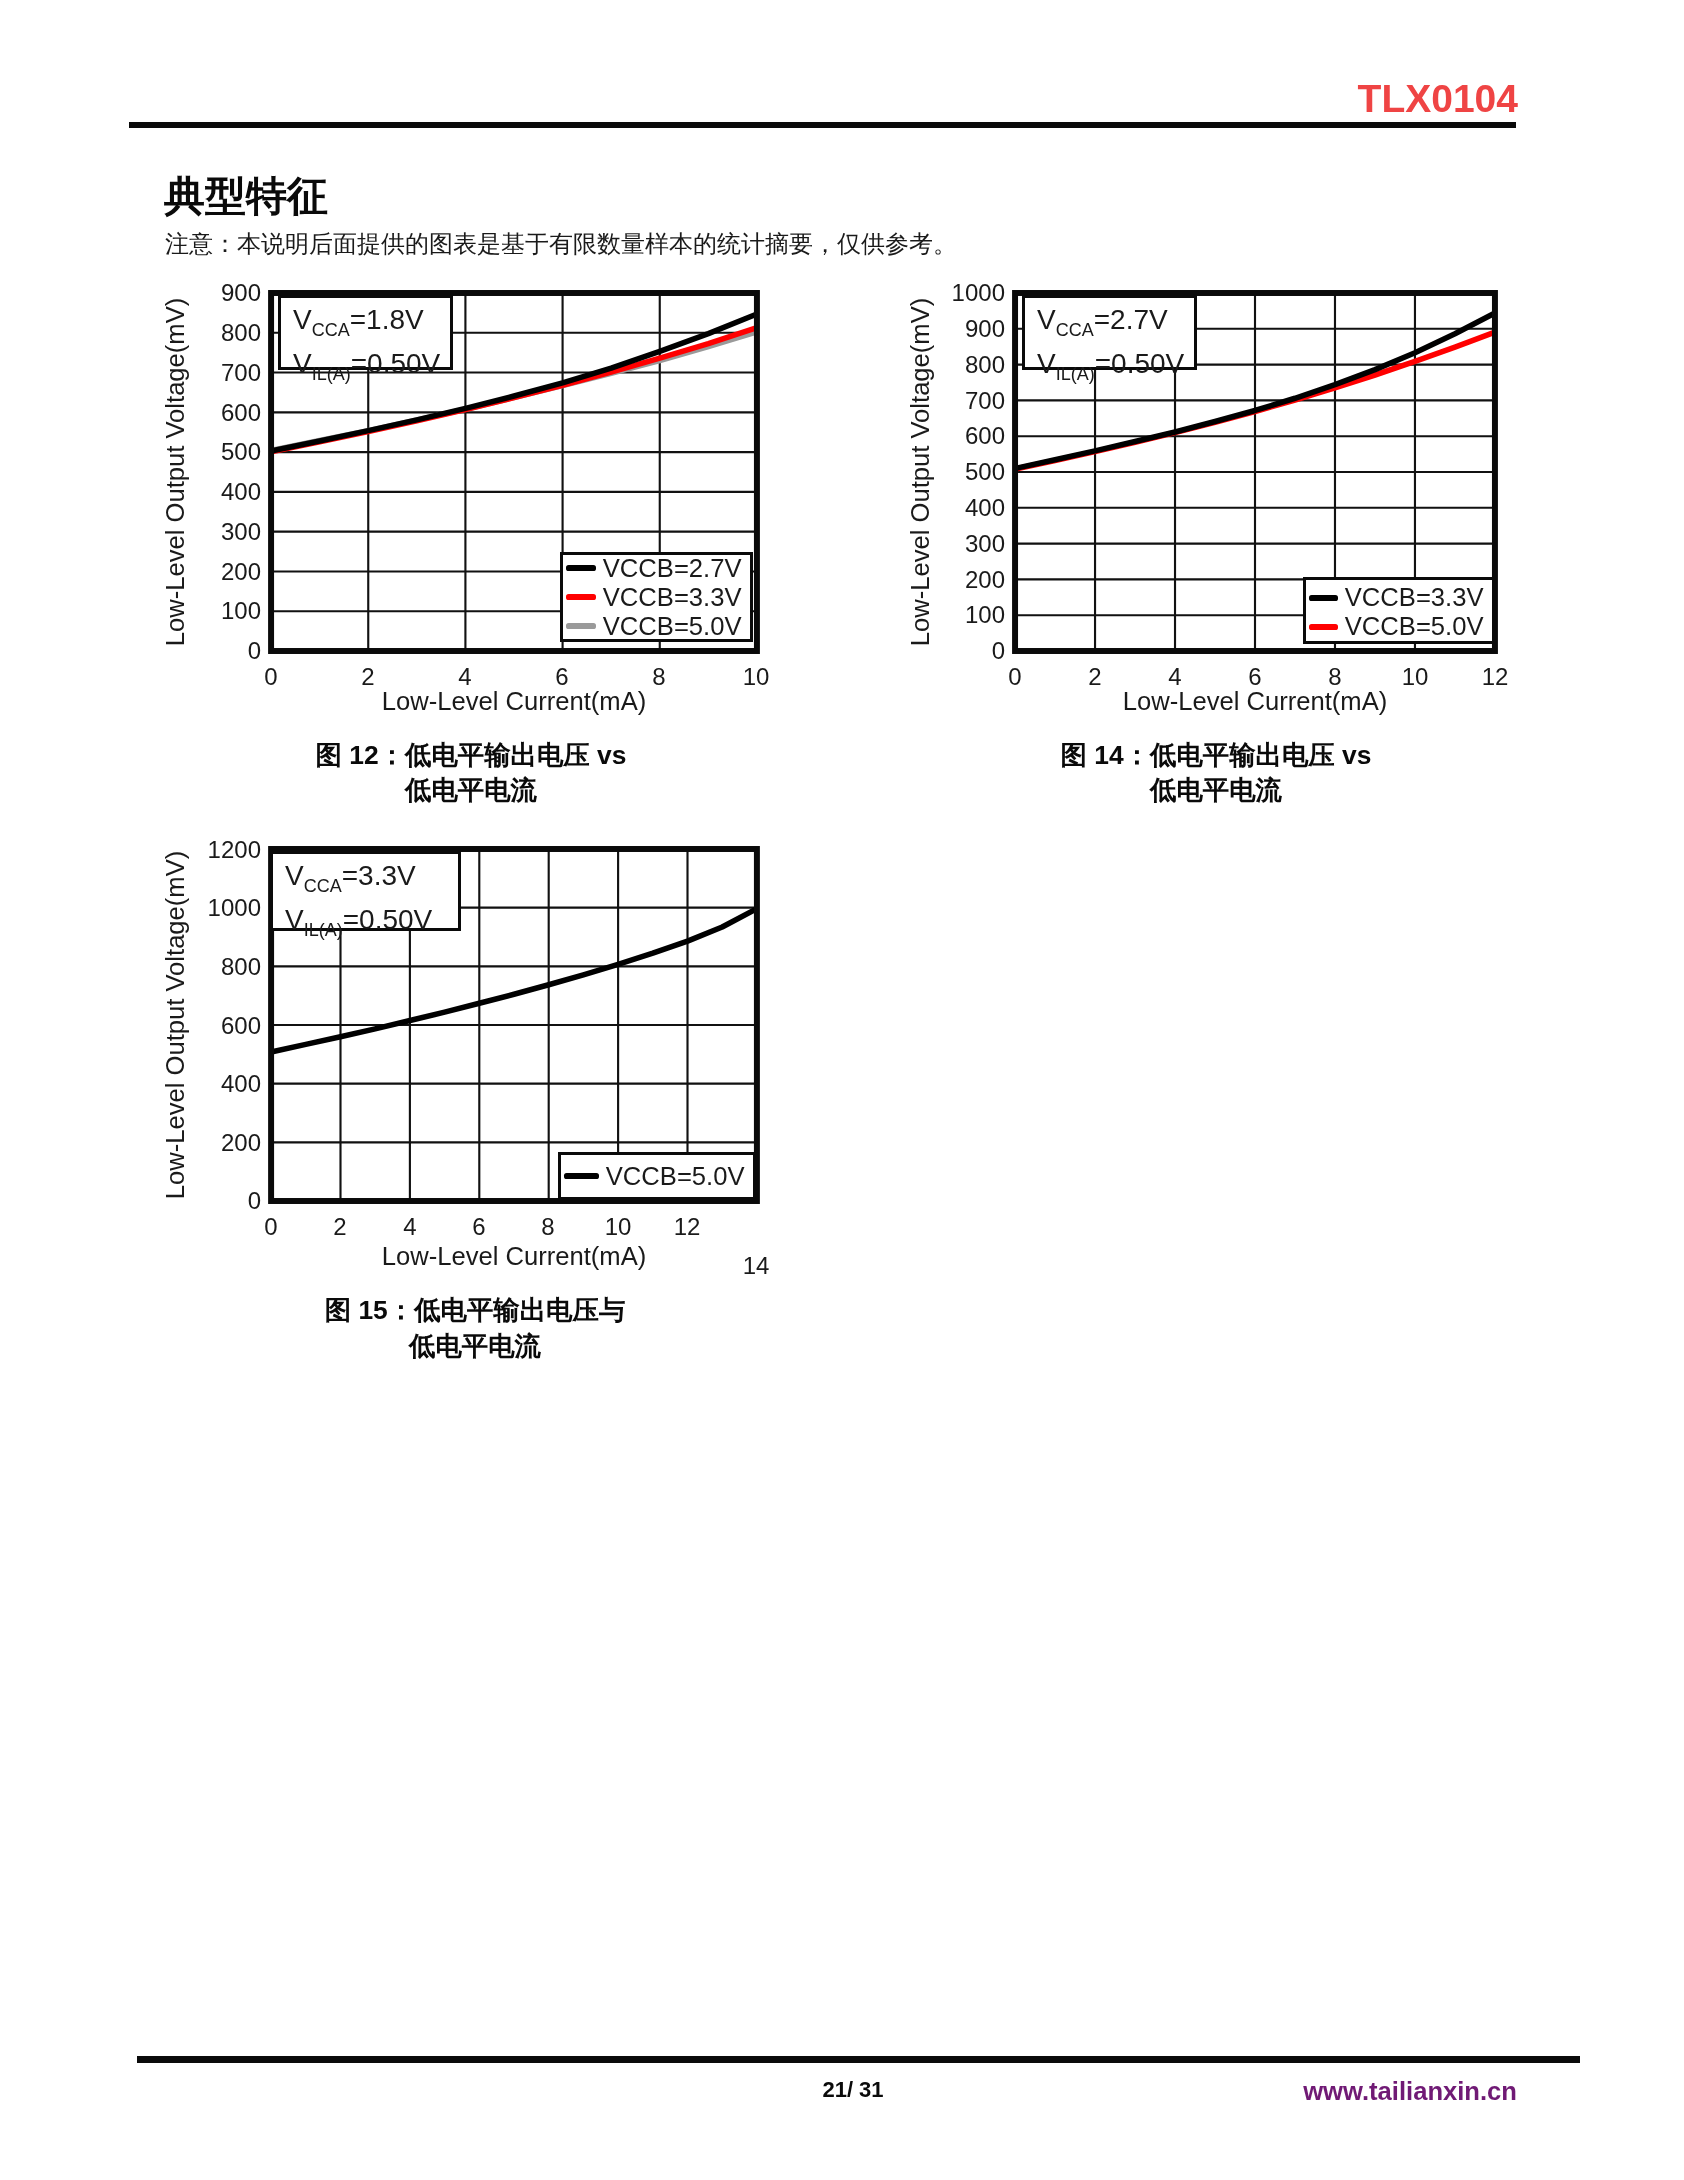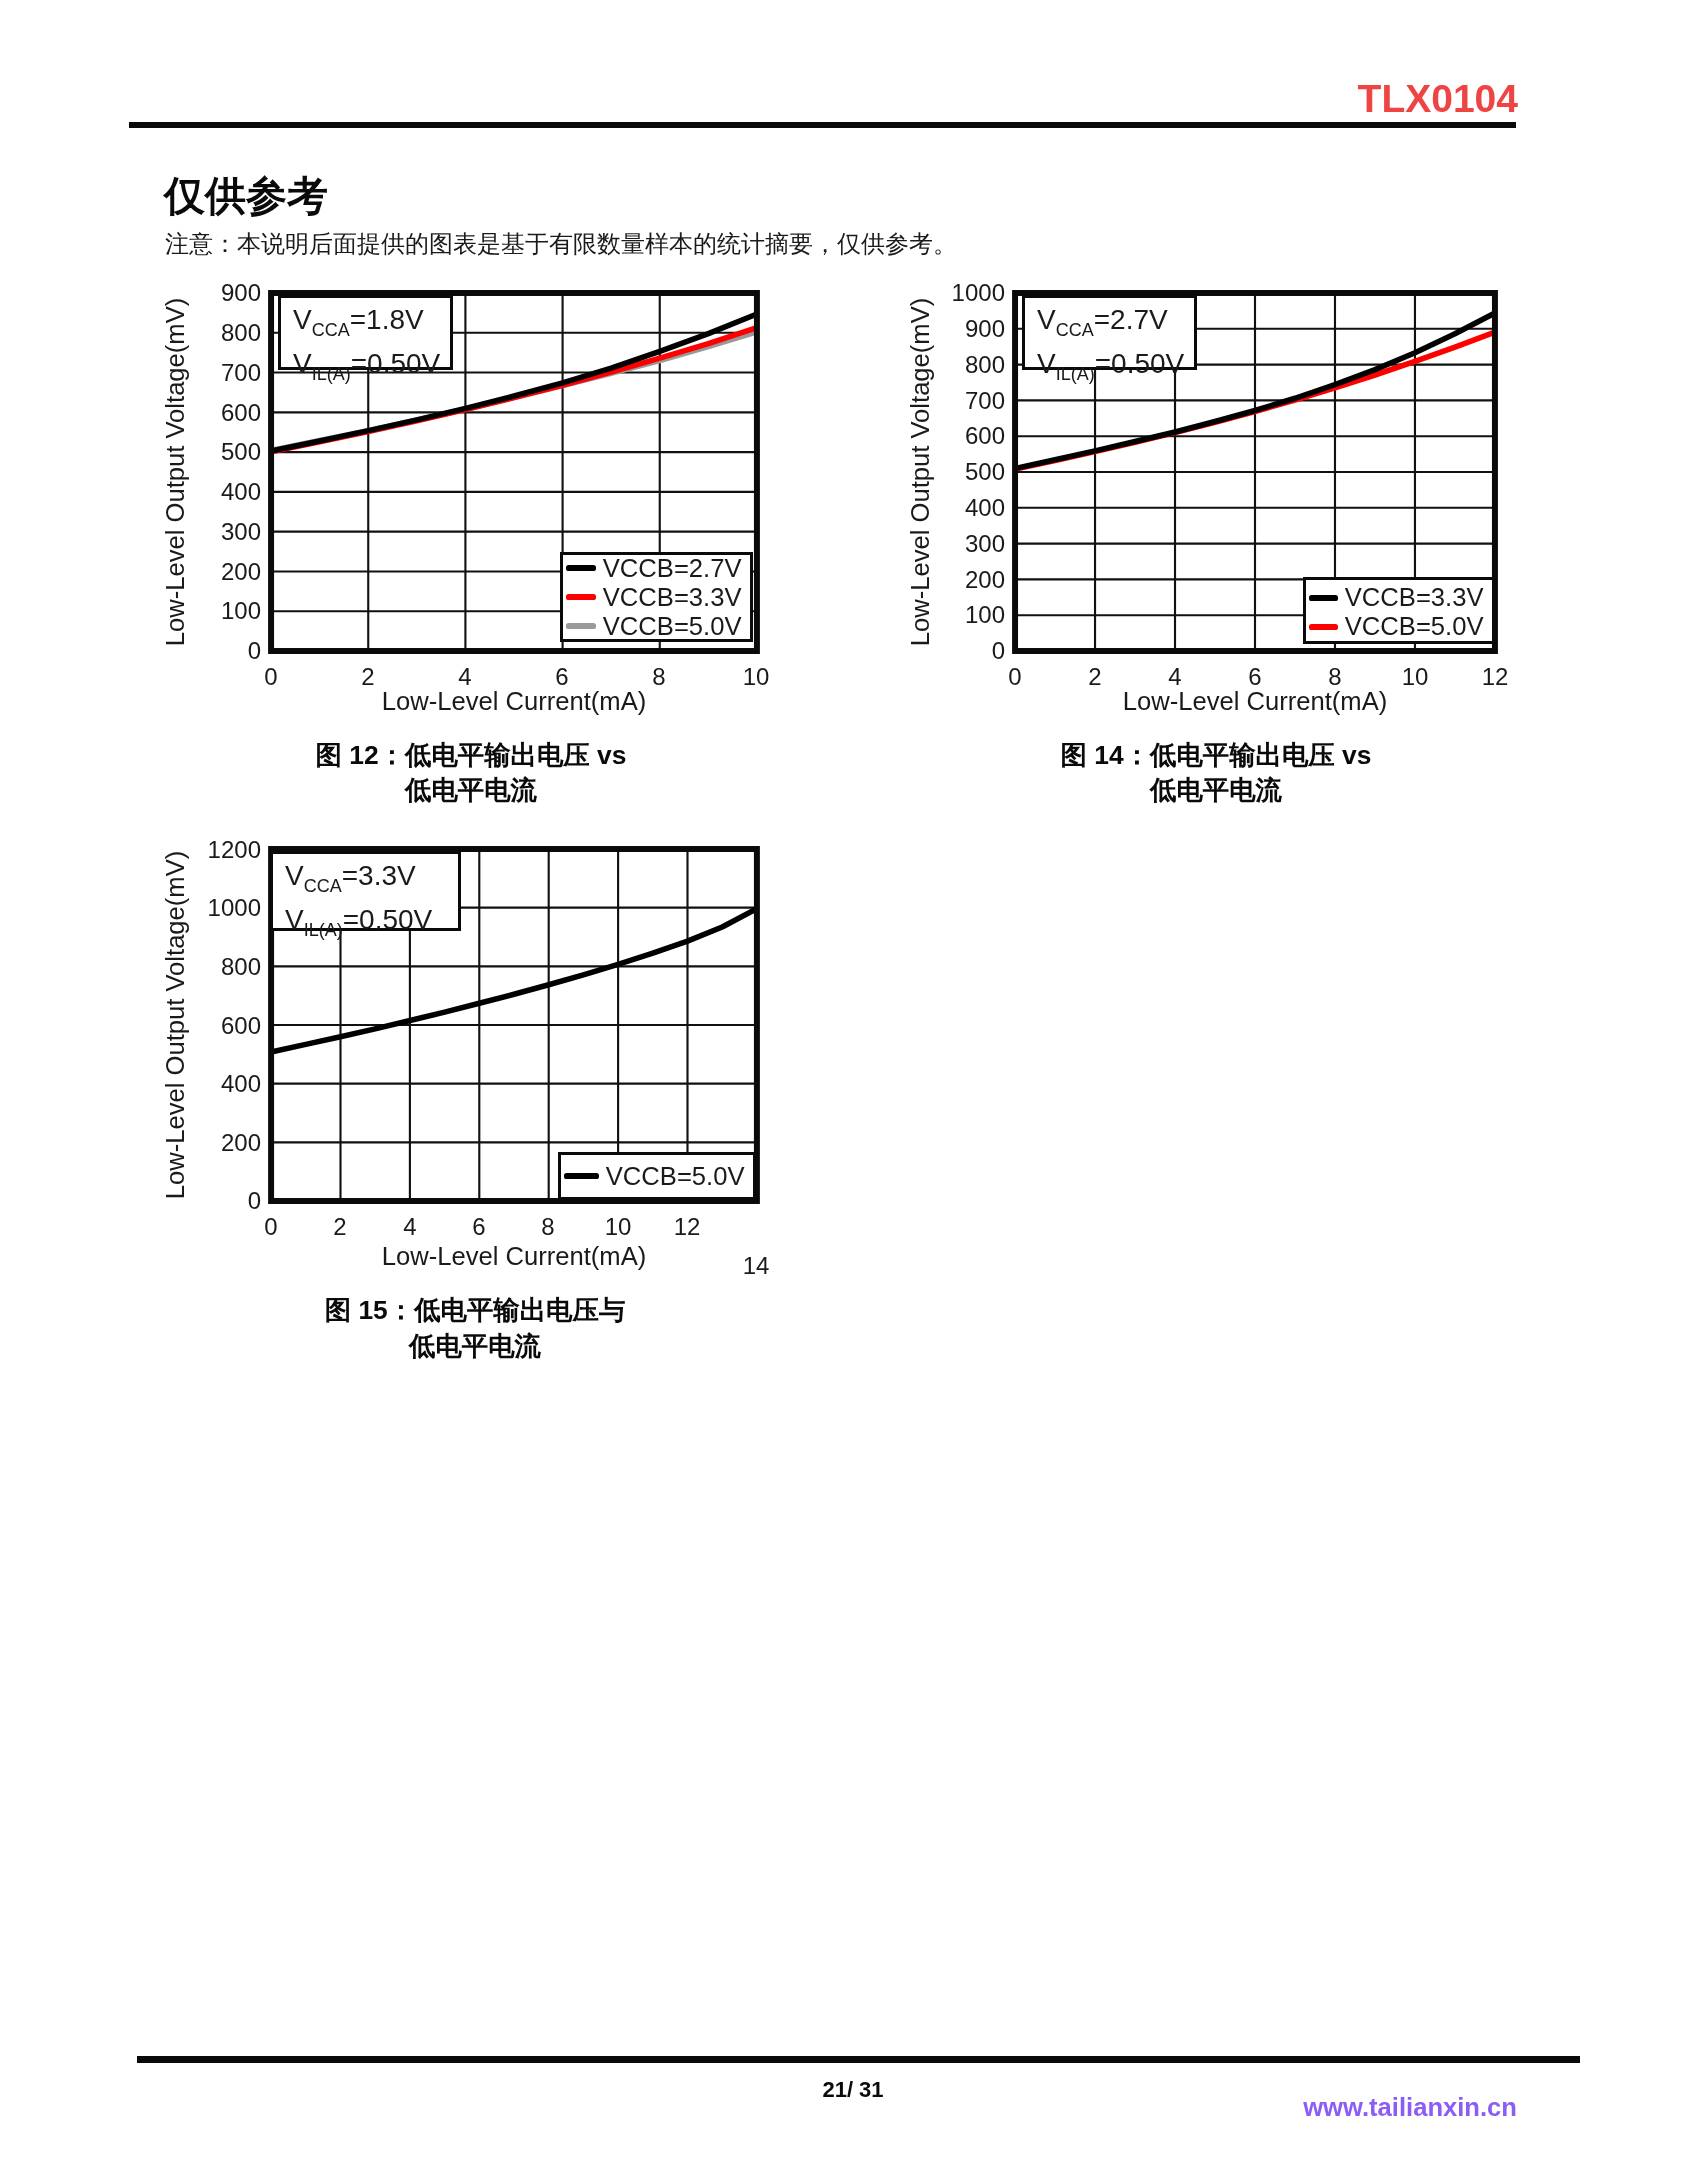--- a/index.html
+++ b/index.html
@@ -38,29 +38,29 @@
            padding:5.1px 0 0 12px;font-size:28px;line-height:34px;color:#1a1a1a;white-space:nowrap;}
   .ann-box sub{font-size:18px;}
   .legend-box{position:absolute;background:#ffffff;border:3.4px solid #0a0a0a;box-sizing:border-box;
               display:flex;flex-direction:column;justify-content:space-around;padding:3.4px 8.5px 3.4px 3.4px;}
   .legend-row{display:flex;align-items:center;justify-content:flex-end;gap:6.8px;}
   .legend-line{display:inline-block;width:55px;height:6px;border-radius:2.6px;}
   .legend-label{font-size:25.6px;color:#1a1a1a;white-space:nowrap;}
   
   #footer-rule{position:absolute;left:137px;top:2056px;width:1443px;height:6.8px;background:#0a0a0a;}
   #footer-page{position:absolute;left:819px;top:2077px;width:68px;text-align:center;font-size:22px;font-weight:bold;color:#0a0a0a;}
-  #footer-site{position:absolute;top:2077px;right:168px;font-size:25.6px;font-weight:bold;color:#8b5cf6;margin-top:16px;}
+  #footer-site{position:absolute;top:2077px;right:168px;font-size:25.6px;font-weight:bold;color:#701a75;}
 </style>
 </head>
 <body>
 
 <div id="doc-id">TLX0104</div>
 <div id="header-rule"></div>
 
-<h1 id="section-title" style="margin:0;">仅供参考</h1>
+<h1 id="section-title" style="margin:0;">典型特征</h1>
 <div id="section-note">注意：本说明后面提供的图表是基于有限数量样本的统计摘要，仅供参考。</div>
 
 <div class="figure" id="fig13">
   <div class="ytitle" id="fig13-ytitle">Low-Level Output Voltage(mV)</div>
   <div class="xtitle" id="fig13-xtitle">Low-Level Current(mA)</div>
   <div class="cap" id="fig13-cap1">图 12：低电平输出电压 vs</div>
   <div class="cap" id="fig13-cap2">低电平电流</div>
 <div class="ytick" style="left: 167px; top: 637px;">0</div>
     <div class="ytick" style="left: 167px; top: 597px;">100</div>
     <div class="ytick" style="left: 167px; top: 558px;">200</div>

